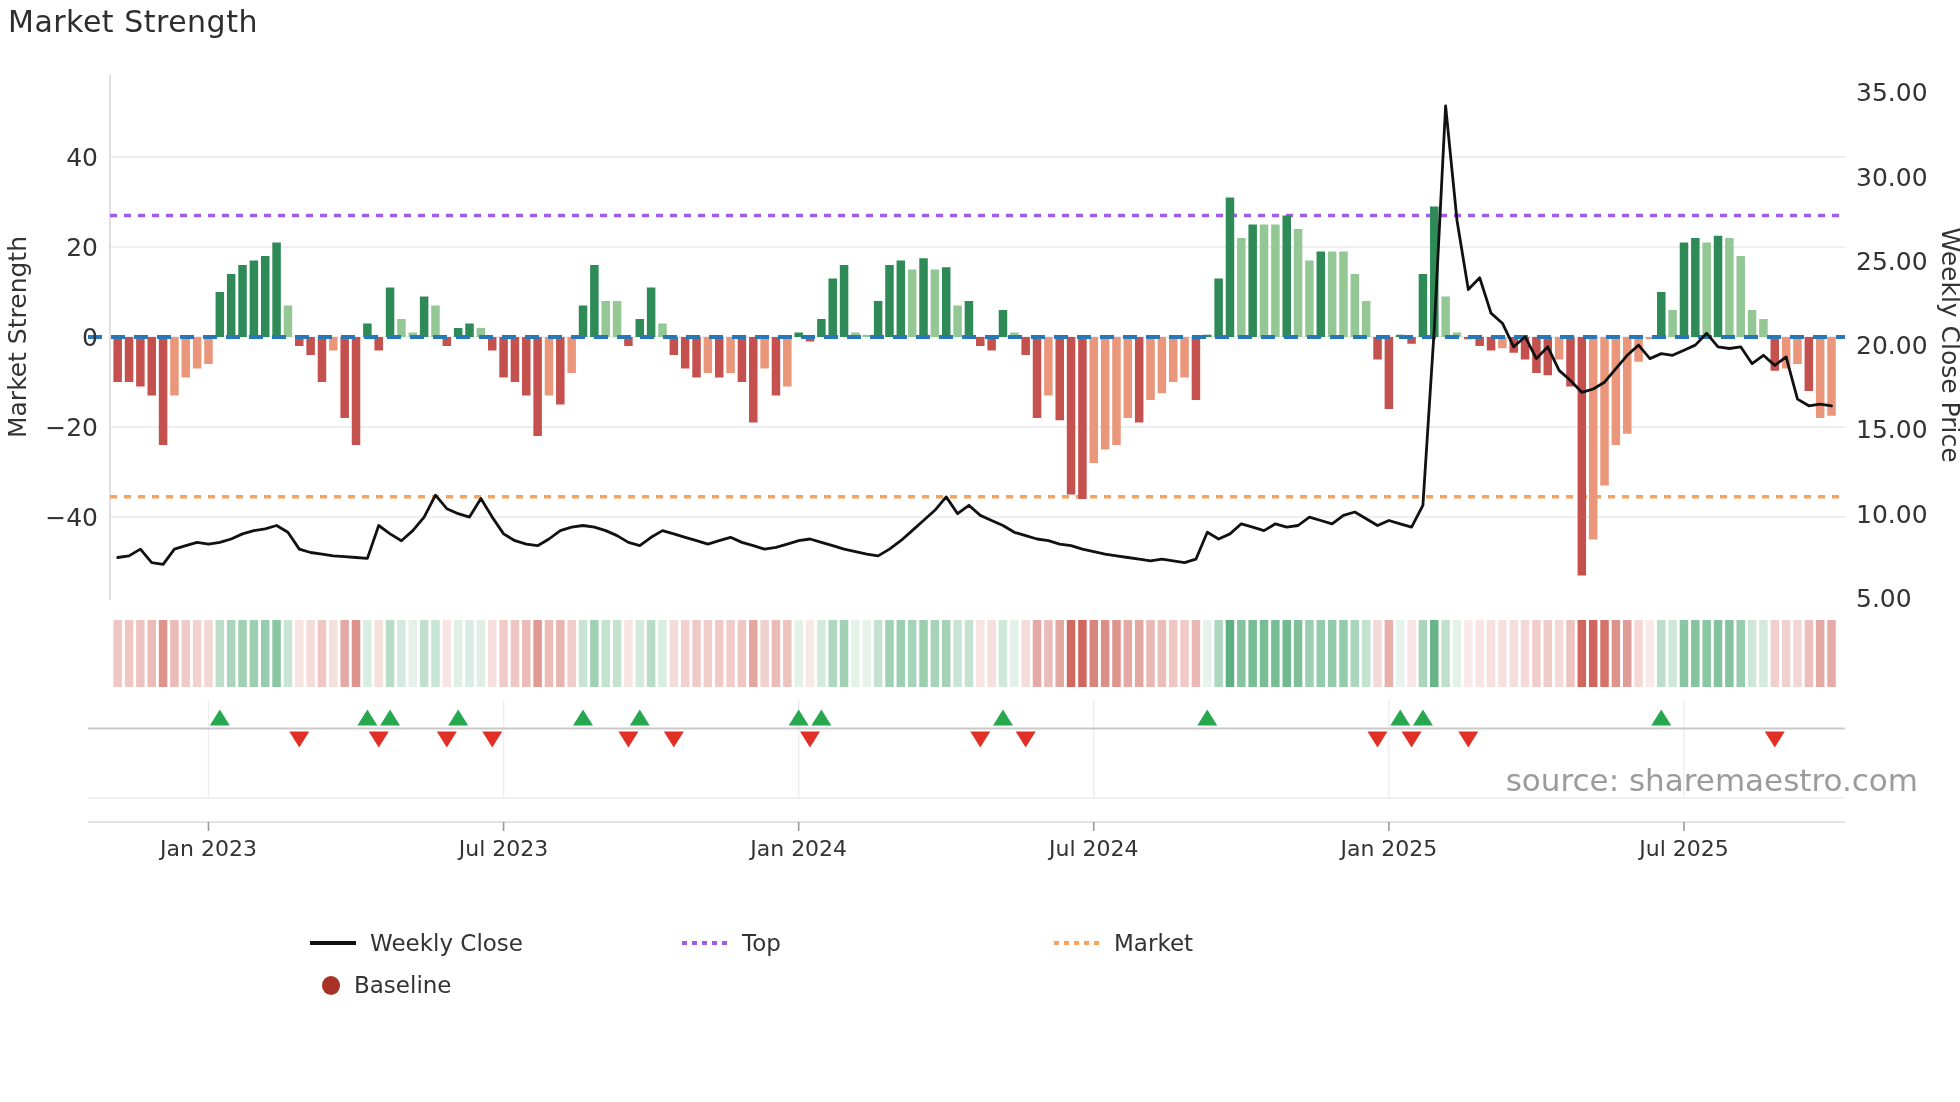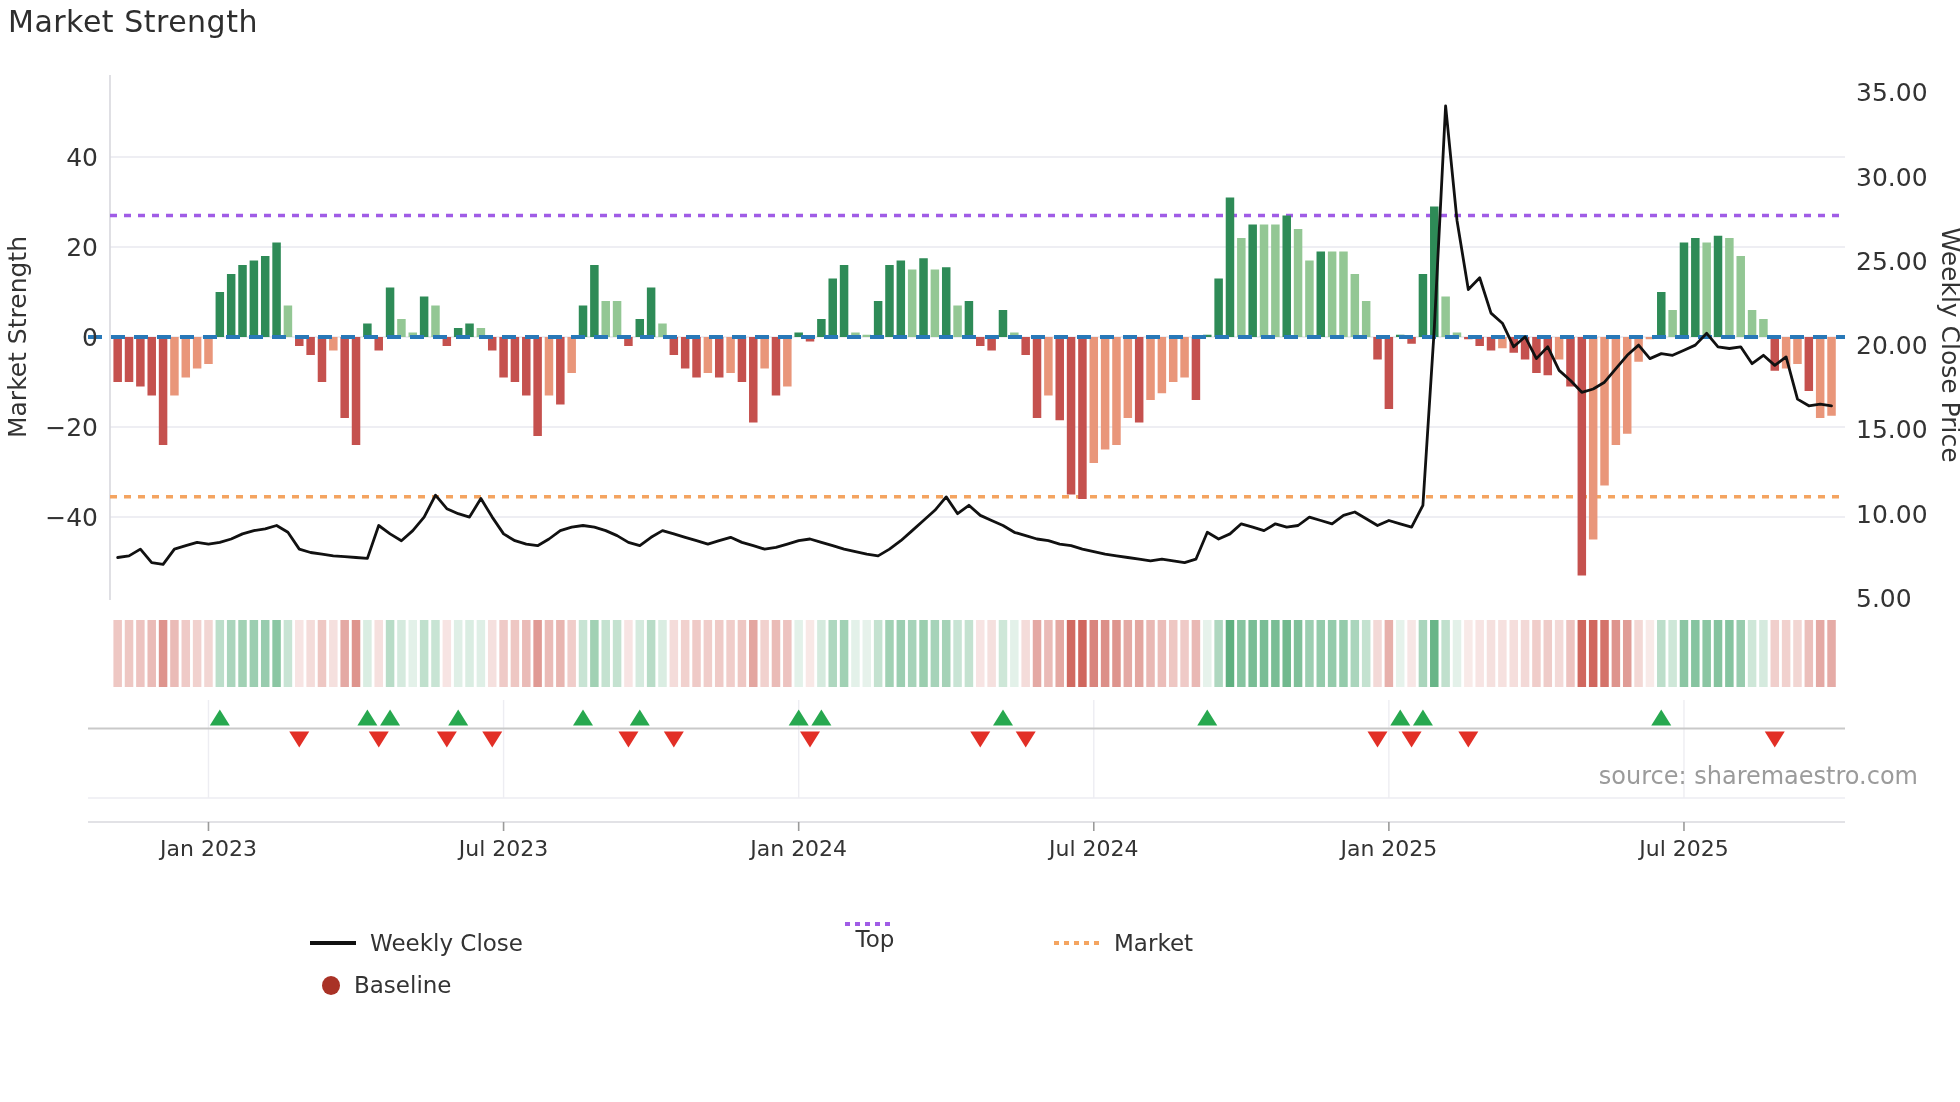--- a/index.html
+++ b/index.html
@@ -1,24 +1,24 @@
 <!DOCTYPE html>
 <html><head>
 <meta charset="utf-8">
 <style>
   html,body{margin:0;padding:0;background:#ffffff;}
   body{width:1960px;height:1102px;font-family:"DejaVu Sans",sans-serif;position:relative;overflow:hidden;}
   #stage{position:relative;width:1960px;height:1102px;}
   #page-title{position:absolute;left:8px;top:4px;font-size:30px;font-weight:500;color:#2e2e2e;letter-spacing:.5px;}
   #chart-svg{position:absolute;left:0;top:0;}
-  #source-note{position:absolute;right:42px;top:762px;font-size:24px;color:#9b9b9b;}
+  #source-note{position:absolute;right:42px;top:762px;font-size:31px;color:#9b9b9b;}
   #legend{position:absolute;left:310px;top:922px;width:1420px;}
-  .legend-row{display:flex;height:42px;}
+  .legend-row{display:flex;align-items:center;height:42px;}
   .legend-item{display:flex;align-items:center;}
-  .li-1{width:372px;}.li-2{width:375px;}.li-3{width:372px;flex-direction:column;}.li-4{width:290px;}
+  .li-1{width:372px;}.li-2{width:375px;}.li-3{width:372px;}.li-4{width:290px;}
   .legend-label{font-size:23px;color:#333;margin-left:14px;white-space:nowrap;}
   .sample{display:inline-block;}
   .s-line{width:46px;height:0;border-top:4px solid #111;}
   .s-baseline{width:46px;height:4px;background:repeating-linear-gradient(90deg,#2878b8 0 13px,transparent 13px 23px);}
   .s-top{width:46px;height:4px;background:repeating-linear-gradient(90deg,#a05ce6 0 5px,transparent 5px 10px);}
   .s-bottom{width:46px;height:4px;background:repeating-linear-gradient(90deg,#f4a460 0 5px,transparent 5px 10px);}
   .s-flipup{width:0;height:0;border-left:12px solid transparent;border-right:12px solid transparent;border-bottom:18px solid #27a84f;margin-left:10px;}
   .s-flipdown{width:0;height:0;border-left:12px solid transparent;border-right:12px solid transparent;border-top:18px solid #e22f26;margin-left:10px;}
   .s-pos{width:18px;height:19px;border-radius:50%;background:#1e8449;margin-left:12px;}
   .s-neg{width:18px;height:19px;border-radius:50%;background:#a93226;margin-left:12px;}

